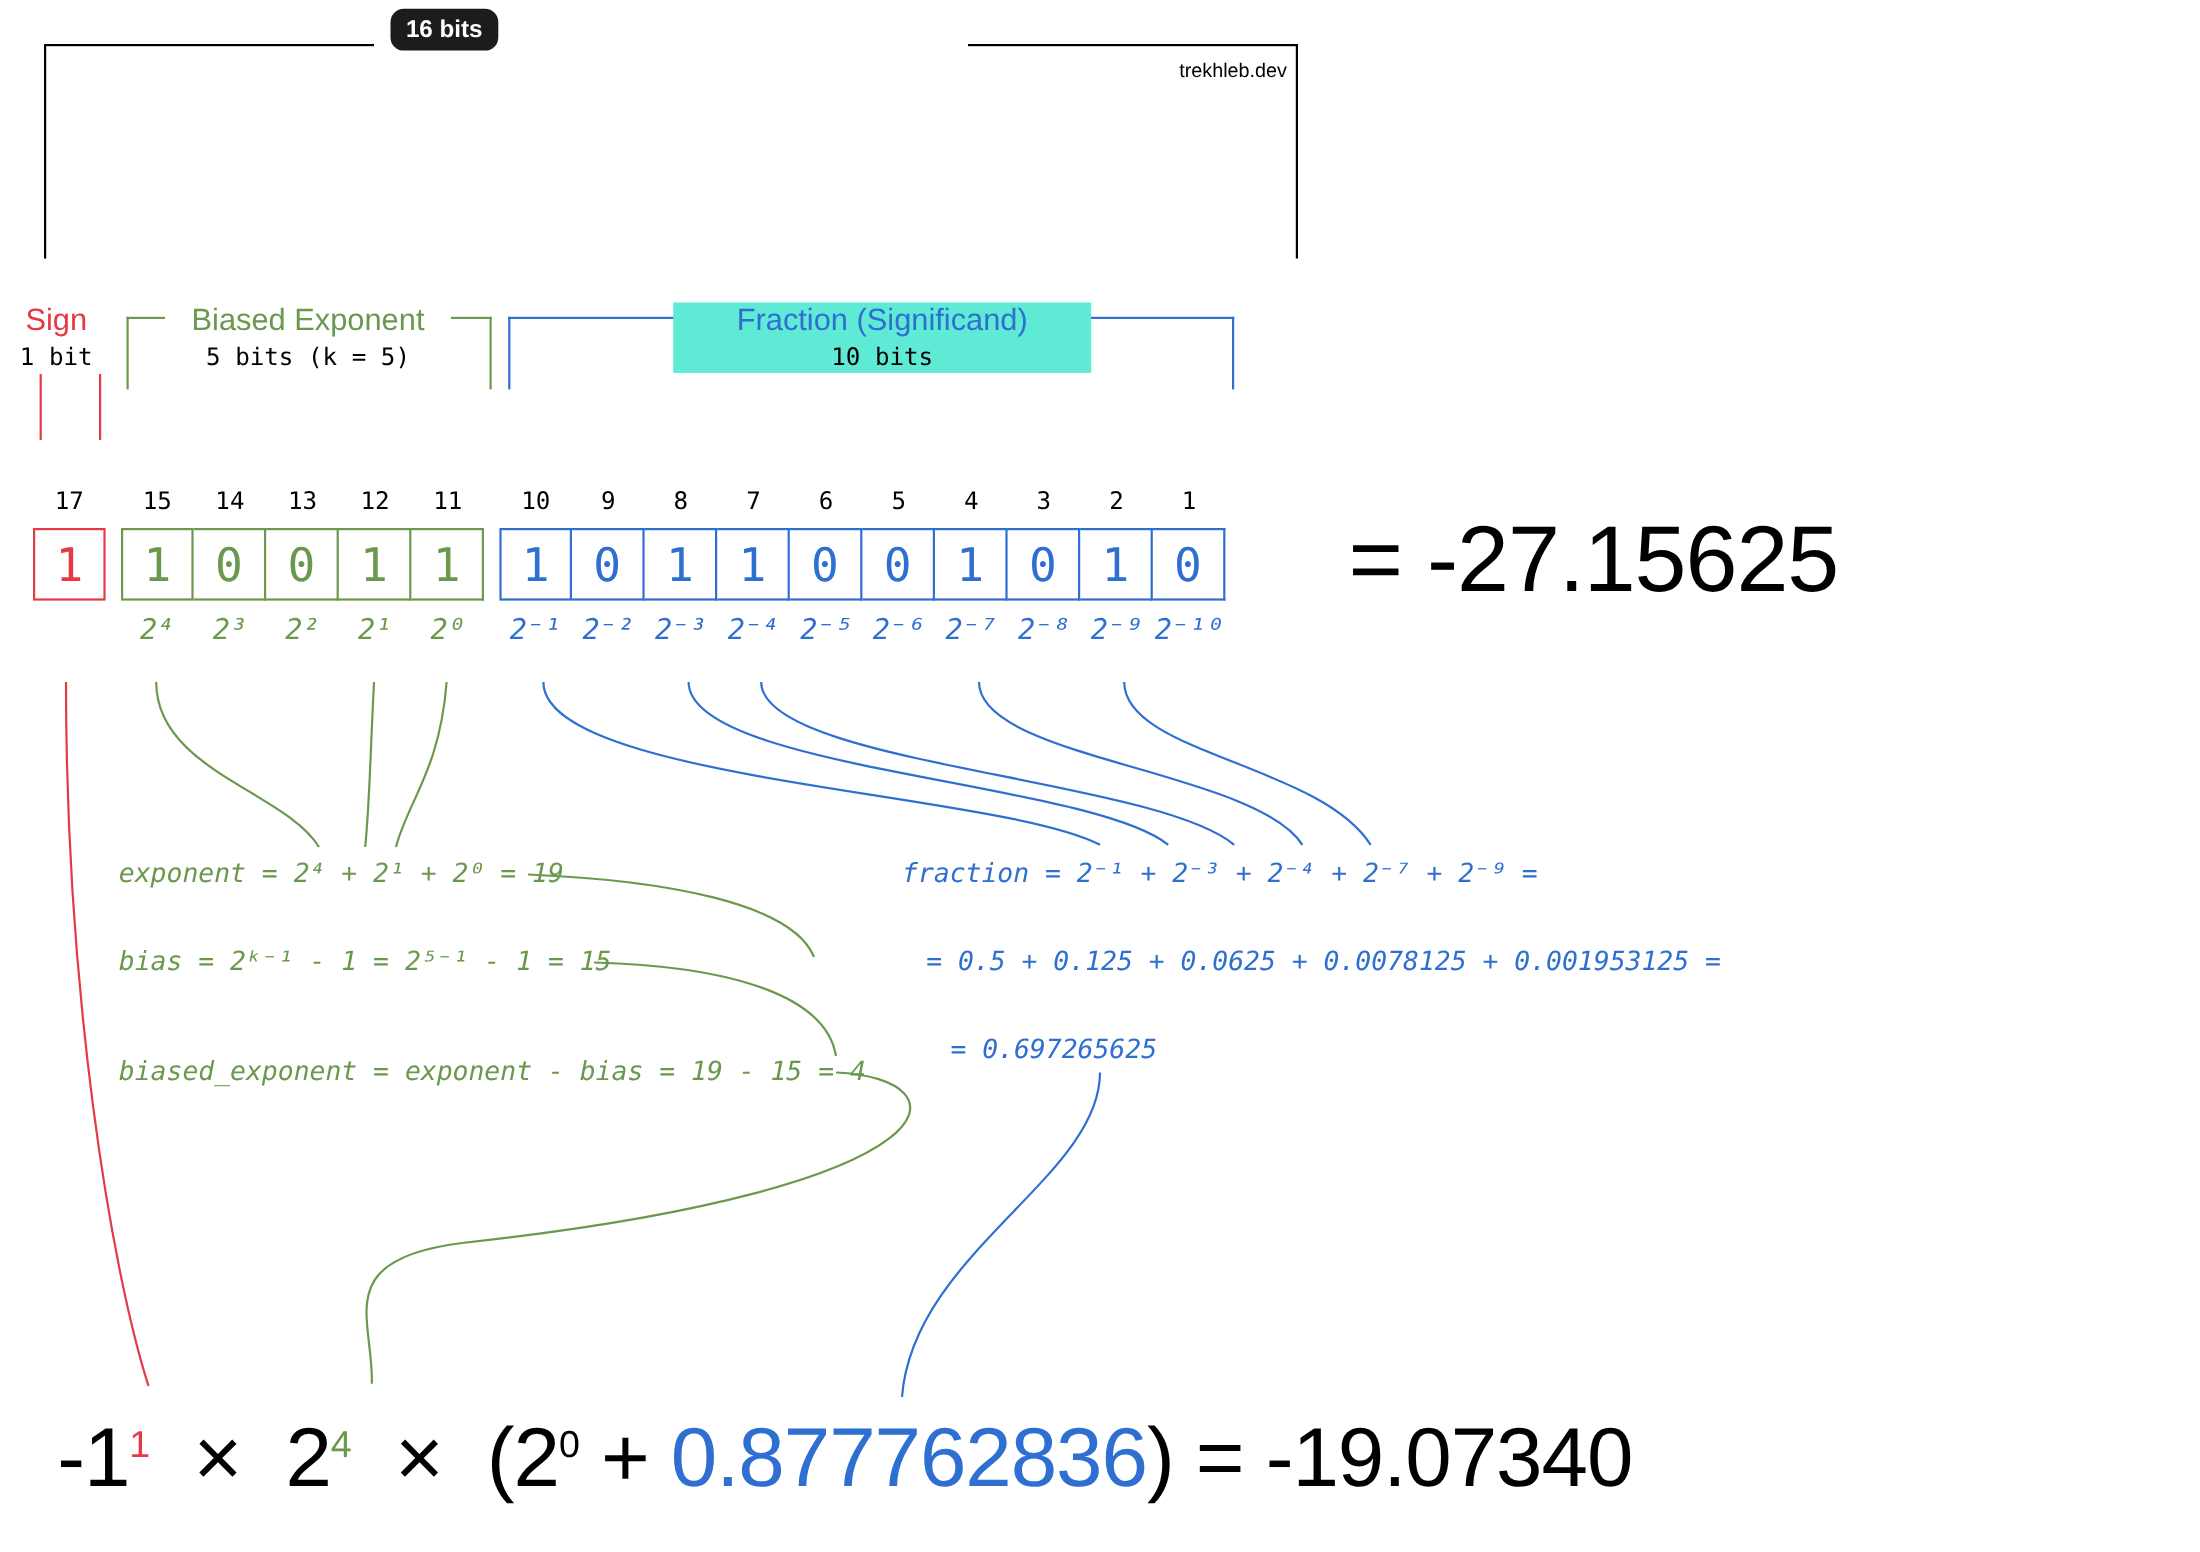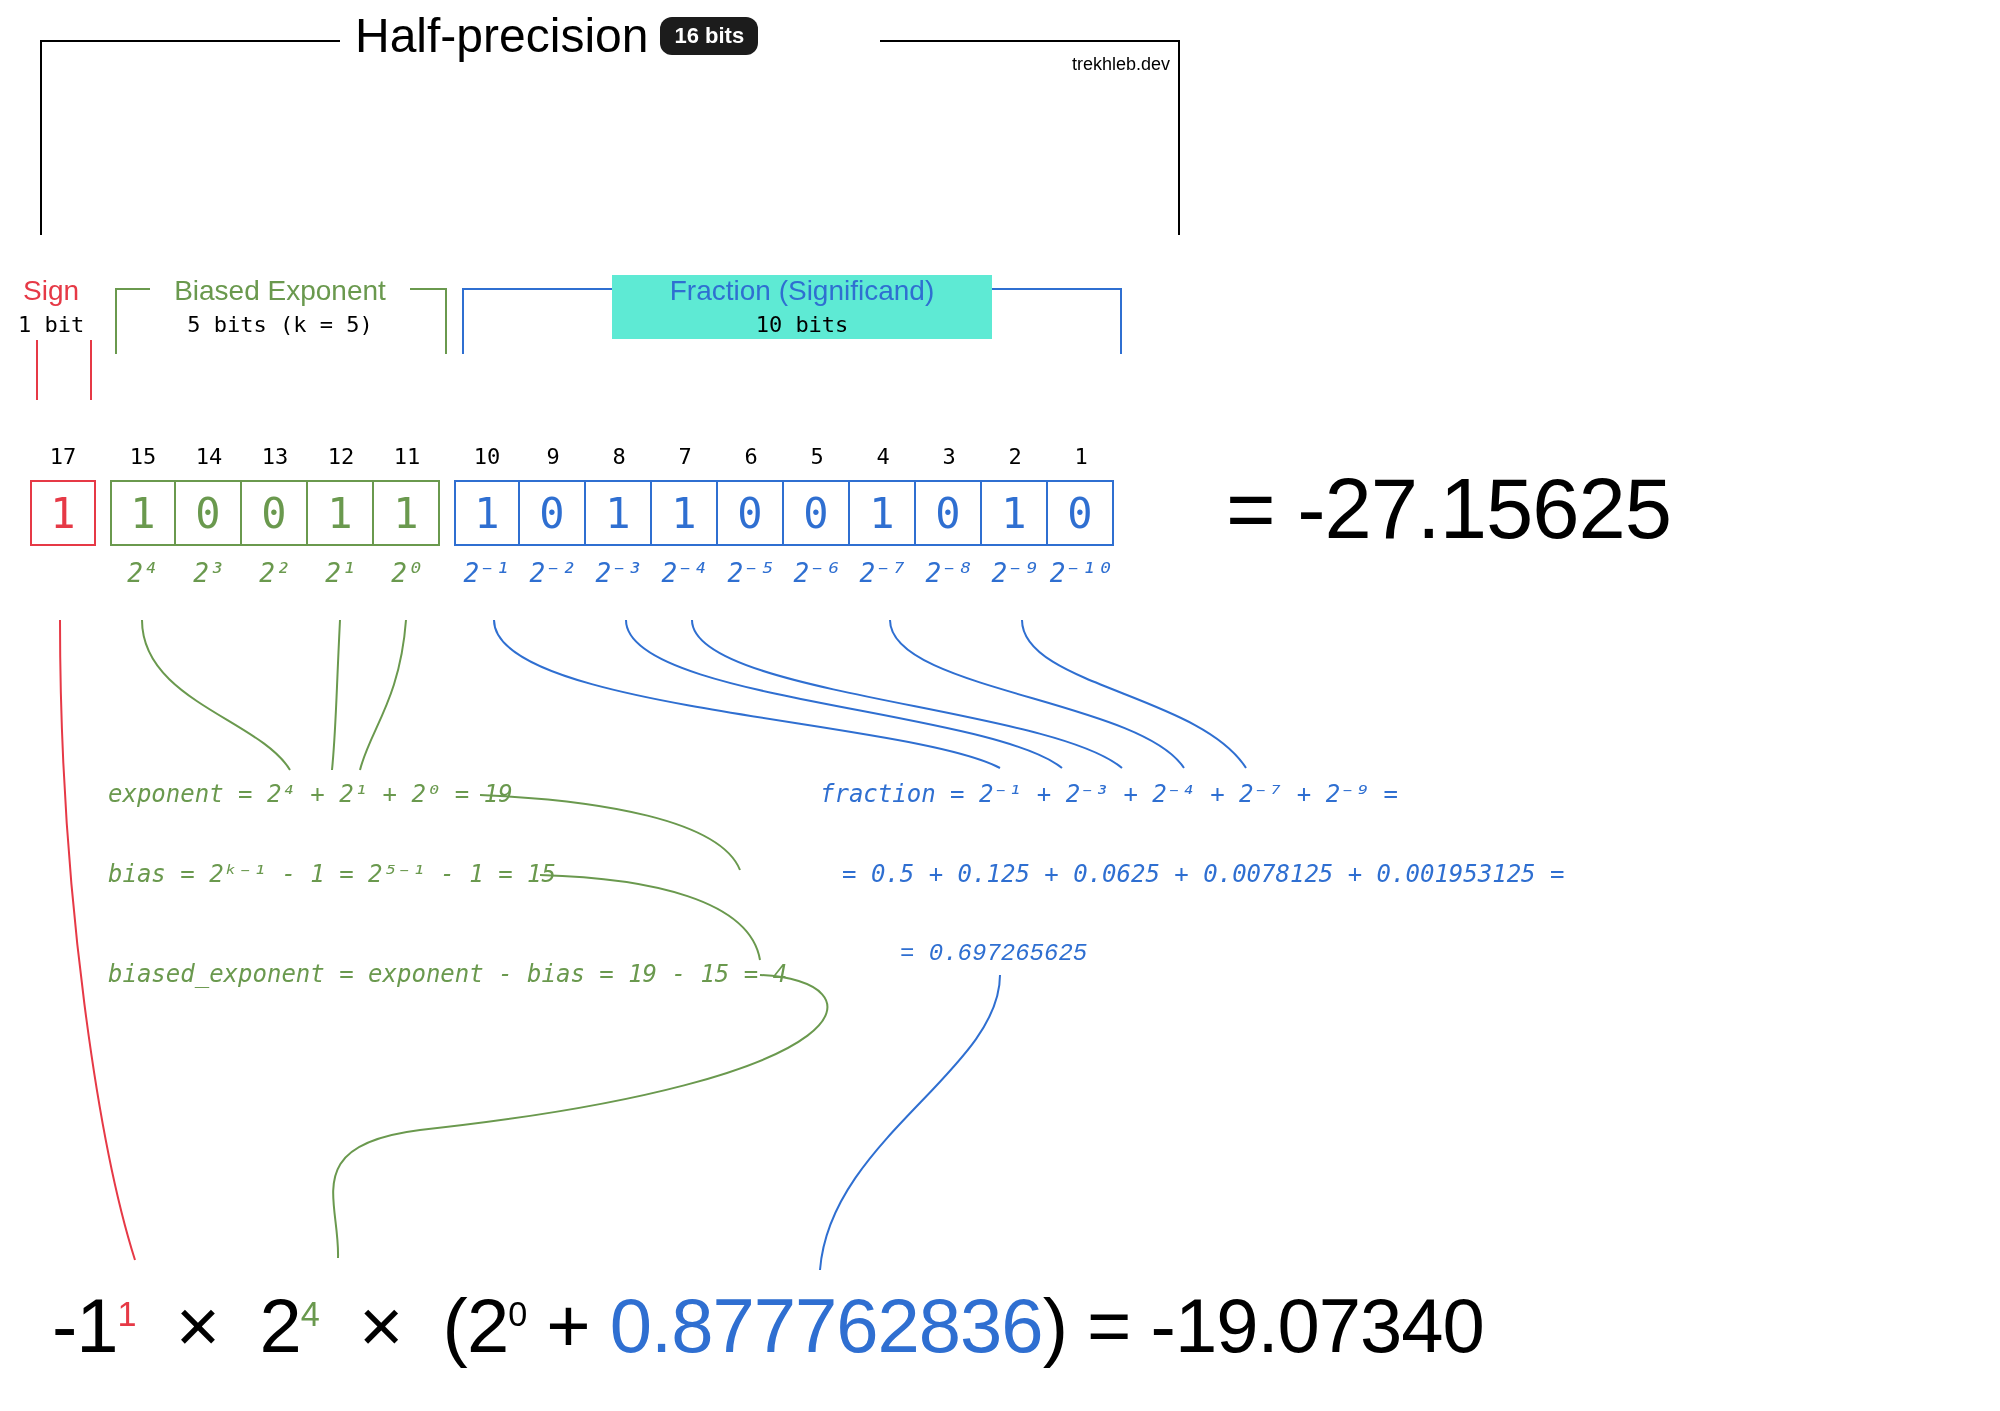--- a/index.html
+++ b/index.html
@@ -80,21 +80,20 @@
   .formula .red{color:var(--red);}
   .formula .green{color:var(--green);}
   .formula .blue{color:var(--blue);}
 </style>
 </head>
 <body>
 
 <div class="top-rule l ll"></div>
 <div class="top-rule r"></div>
 <div class="title">
-  <span>Half-precision</span>
   <span class="badge">16 bits</span>
 </div>
 <div class="source">trekhleb.dev</div>
 
 <div class="sect-label" style="left:18px;top:275px;color:var(--red);">
   <span>Sign</span><br>
   <span class="sect-sub mono">1 bit</span>
 </div>
 <div class="hrule red-v1" style="left:36px;top:340px;"></div>
 <div class="hrule red-v2" style="left:90px;top:340px;"></div>
@@ -169,21 +168,21 @@
     <div class="pow mono" style="left: 982px; top: 558px; color: var(--blue);">2⁻⁹</div>
     <div class="pow mono" style="left: 1048px; top: 558px; color: var(--blue);">2⁻¹⁰</div>
   </div>
 
 <div class="calc green mono" style="left:108px;top:780px;">exponent = 2⁴ + 2¹ + 2⁰ = 19</div>
 <div class="calc green mono" style="left:108px;top:860px;">bias = 2ᵏ⁻¹ - 1 = 2⁵⁻¹ - 1 = 15</div>
 <div class="calc green mono" style="left:108px;top:960px;">biased_exponent = exponent - bias = 19 - 15 = 4</div>
 
 <div class="calc blue mono" style="left:820px;top:780px;">fraction = 2⁻¹ + 2⁻³ + 2⁻⁴ + 2⁻⁷ + 2⁻⁹ =</div>
 <div class="calc blue mono" style="left:842px;top:860px;">= 0.5 + 0.125 + 0.0625 + 0.0078125 + 0.001953125 =</div>
-<div class="calc blue mono" style="left:900px;top:940px;font-family:Liberation Mono, monospace;">= 0.697265625</div>
+<div class="calc blue mono" style="left:864px;top:940px;">= 0.697265625</div>
 
 <div class="formula">
   <span>-1</span><span class="sup red">1</span>
   &nbsp;<span>×</span>&nbsp;
   <span>2</span><span class="sup green">4</span>
   &nbsp;<span>×</span>&nbsp;
   <span>(2</span><span class="sup">0</span>
   <span>+</span>
   <span class="blue">0.877762836</span><span>)</span>
   <span>=</span>

